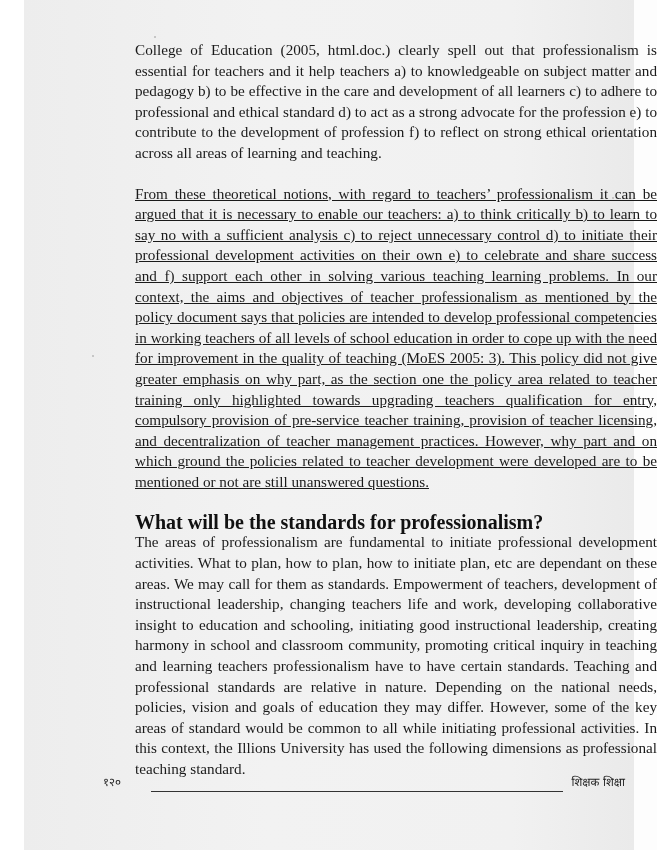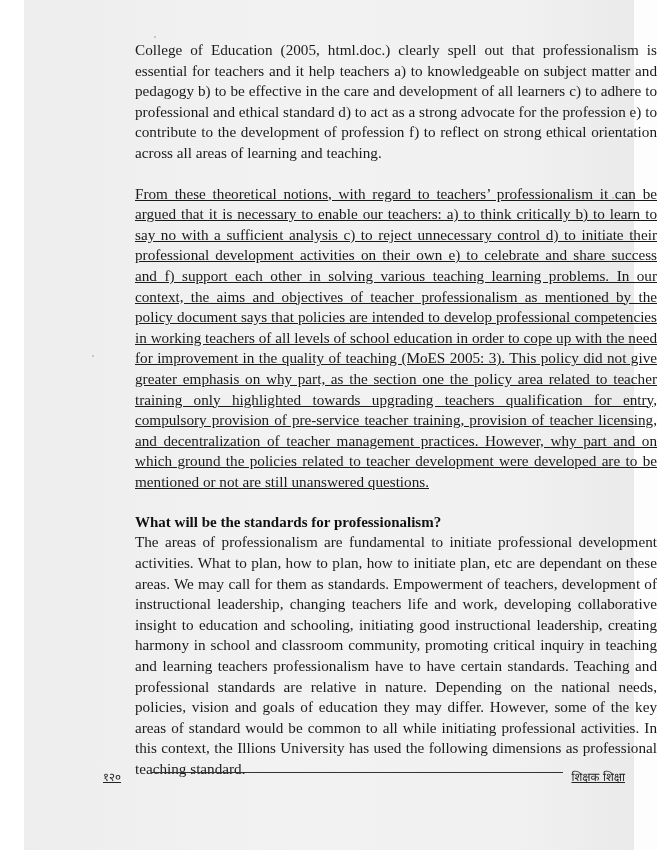--- a/index.html
+++ b/index.html
@@ -44,37 +44,36 @@
     .para {
       margin: 0;
       text-align: justify;
       text-align-last: left;
     }
     .para + .para { margin-top: 0; }
     .para.spaced { margin-top: 20px; text-decoration: underline; }
     .heading {
       font-family: "Liberation Serif", serif;
       font-weight: bold;
-      font-size: 15px;
+      font-size: 20px;
       line-height: 20px;
       margin: 20px 0 0 0;
       color: #111;
     }
     .footer {
       position: absolute;
       left: 103px;
       top: 769px;
       width: 522px;
       height: 20px;
       display: flex;
-      align-items: flex-start;
+      align-items: flex-end;
       font-family: "DejaVu Sans", sans-serif;
       font-size: 11.5px;
       color: #222;
-      text-decoration: underline;
     }
     .footer .page-no {
       flex: 0 0 auto;
     }
     .footer .rule {
       flex: 1 1 auto;
       height: 0;
       border-top: 1px solid #333;
       margin: 0 8px 0 30px;
       position: relative;

